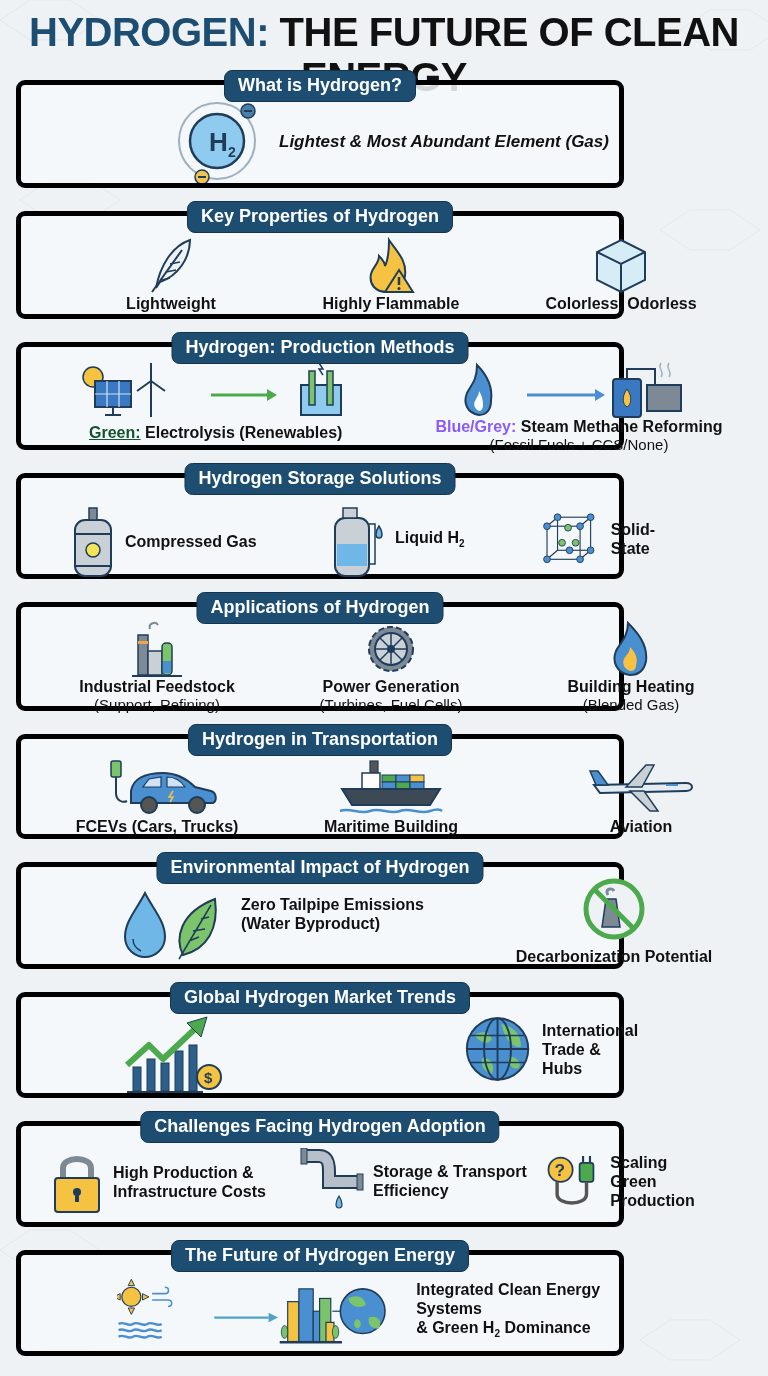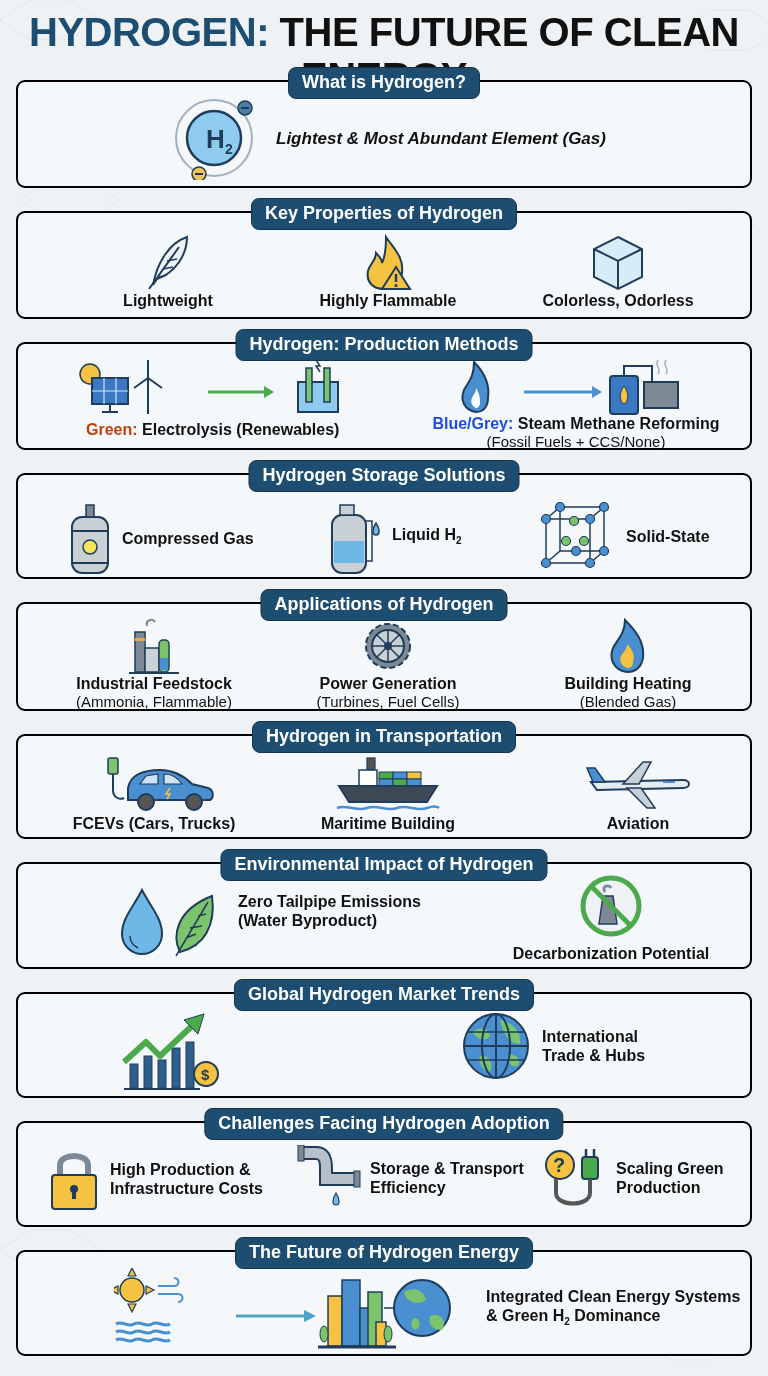--- a/index.html
+++ b/index.html
@@ -16,38 +16,38 @@
   }
   .title {
     position: absolute; top: 10px; left: 0; width: 768px;
     text-align: center; font-size: 40px; font-weight: 700;
     letter-spacing: -0.5px; z-index: 2;
   }
   .title .accent { color: #1d4e72; }
   .title .rest { color: #111; }
 
   .section {
-    position: absolute; left: 16px; width: 736px;
-    border: 2px solid #000000; border-radius: 9px;
+    position: absolute; left: 16px; width: 608px;
+    border: 5px solid #000000; border-radius: 9px;
     background: rgba(246, 249, 251, 0.85);
     z-index: 2;
     padding-left: 16px;
   }
   .section-header {
     position: absolute; top: -15px; left: 50%; transform: translateX(-50%);
     background: #1d4e72; color: #fff; font-weight: 700; font-size: 18px;
     padding: 4px 13px 5px; border-radius: 8px; white-space: nowrap;
     border: 1.5px solid #17344f;
   }
   .item { position: absolute; display: flex; align-items: center; }
   .item.col { flex-direction: column; }
   .lbl { font-size: 16px; font-weight: 700; color: #111; line-height: 19px; }
   .sub { font-size: 15px; font-weight: 400; color: #111; line-height: 17px; text-align: center; }
-  .green { color: #c2410c; }
-  .bluegrey { color: #1d4ed8; }
+  .green { color: #14532d; text-decoration: underline; }
+  .bluegrey { color: #8b5cf6; }
   svg { display: block; }
 </style>
 </head>
 <body>
 
 <svg class="bg-hex" width="768" height="1376" viewBox="0 0 768 1376">
   <g fill="none" stroke="#d6dde4" stroke-width="1">
     <path d="M0 20 L30 0 L70 0 L100 20 L70 40 L30 40 Z"></path>
     <path d="M680 30 L710 10 L750 10 L780 30 L750 50 L710 50 Z"></path>
     <path d="M20 200 L50 180 L90 180 L120 200 L90 220 L50 220 Z"></path>
@@ -198,21 +198,21 @@
     <svg width="54" height="56" viewBox="0 0 54 56">
       <path d="M20 8 C18 2 26 0 28 4" stroke="#7d8a96" stroke-width="2" fill="none"></path>
       <rect x="8" y="14" width="10" height="40" fill="#7d8a96" stroke="#1f3d5a" stroke-width="1.5"></rect>
       <rect x="8" y="20" width="10" height="3" fill="#f3a44a"></rect>
       <rect x="18" y="30" width="14" height="24" fill="#c9d0d6" stroke="#1f3d5a" stroke-width="1.5"></rect>
       <rect x="32" y="22" width="10" height="32" rx="4" fill="#7cc46b" stroke="#1f3d5a" stroke-width="1.5"></rect>
       <rect x="33" y="40" width="8" height="12" fill="#4a8fd0"></rect>
       <line x1="2" y1="55" x2="52" y2="55" stroke="#1f3d5a" stroke-width="2"></line>
     </svg>
     <span class="lbl">Industrial Feedstock</span>
-    <span class="sub">(Ammonia, Flammable)</span>
+    <span class="sub">(Support, Refining)</span>
   </div>
   <div class="item col" style="left:290px;top:14px;width:160px;">
     <svg width="56" height="56" viewBox="0 0 56 56">
       <circle cx="28" cy="28" r="22" fill="#7d8a96" stroke="#1f3d5a" stroke-width="2" stroke-dasharray="6 3"></circle>
       <circle cx="28" cy="28" r="16" fill="#c9d0d6" stroke="#1f3d5a" stroke-width="2"></circle>
       <g stroke="#1f3d5a" stroke-width="1.5">
         <path d="M28 12 V44 M12 28 H44 M17 17 L39 39 M39 17 L17 39"></path>
       </g>
       <circle cx="28" cy="28" r="4" fill="#1f3d5a"></circle>
     </svg>

